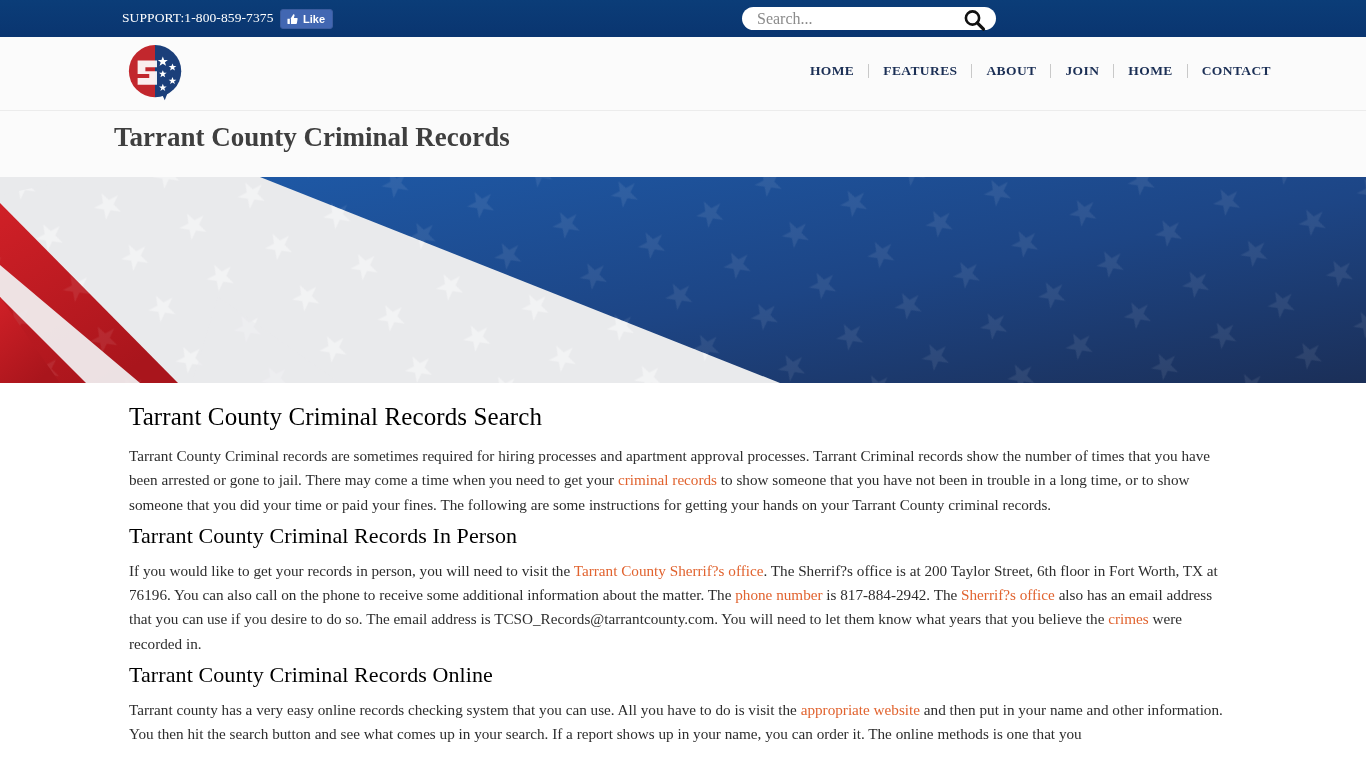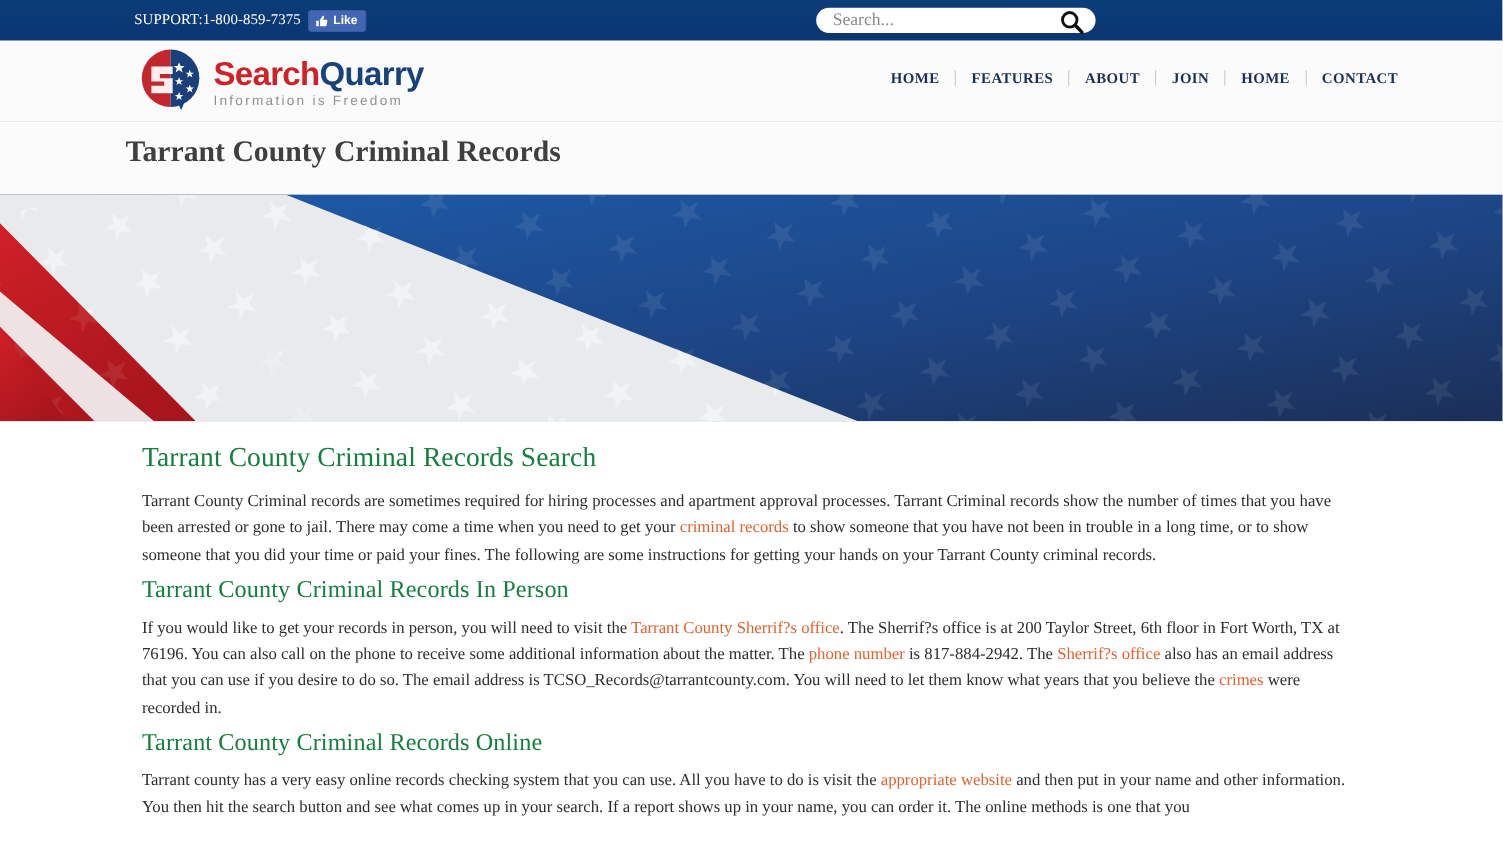--- a/index.html
+++ b/index.html
@@ -161,21 +161,21 @@
   }
   .article {
     width: 1108px;
     margin: 0 auto;
     padding-top: 20px;
   }
   .article h2 {
     font-family: "Liberation Serif", serif;
     font-weight: normal;
     font-size: 25px;
-    color: #15803d;
+    color: #000000;
     margin: 0 0 13px 0;
     letter-spacing: .1px;
   }
   .article h2.sub {
     font-size: 22px;
     margin-top: 6px;
     margin-bottom: 10px;
   }
   .article p {
     font-family: "Liberation Serif", serif;
@@ -232,26 +232,20 @@
         <path d="M12 17 h20 v7 h-12 v4 h12 v14 h-20 v-7 h12 v-4 h-12 z" fill="#ffffff" opacity="0.92"></path>
         <g fill="#ffffff">
           <polygon points="38,13 39.4,16.6 43.2,16.6 40.2,18.9 41.3,22.5 38,20.3 34.7,22.5 35.8,18.9 32.8,16.6 36.6,16.6"></polygon>
           <polygon points="48,20 49.1,22.8 52,22.8 49.6,24.6 50.5,27.4 48,25.7 45.5,27.4 46.4,24.6 44,22.8 46.9,22.8"></polygon>
           <polygon points="38,27 39.1,29.8 42,29.8 39.6,31.6 40.5,34.4 38,32.7 35.5,34.4 36.4,31.6 34,29.8 36.9,29.8"></polygon>
           <polygon points="48,34 49.1,36.8 52,36.8 49.6,38.6 50.5,41.4 48,39.7 45.5,41.4 46.4,38.6 44,36.8 46.9,36.8"></polygon>
           <polygon points="38,41 39.1,43.8 42,43.8 39.6,45.6 40.5,48.4 38,46.7 35.5,48.4 36.4,45.6 34,43.8 36.9,43.8"></polygon>
         </g>
       </g>
     </svg>
-    <div class="logo-text">
-      <div class="logo-title">
-        <span class="s1">Search</span><span class="s2">Quarry</span>
-      </div>
-      <div class="logo-sub">Information is Freedom</div>
-    </div>
   </div>
 
   <div class="nav">
     <a href="#">HOME</a>
     <span class="sep"></span>
     <a href="#">FEATURES</a>
     <span class="sep"></span>
     <a href="#">ABOUT</a>
     <span class="sep"></span>
     <a href="#">JOIN</a>

